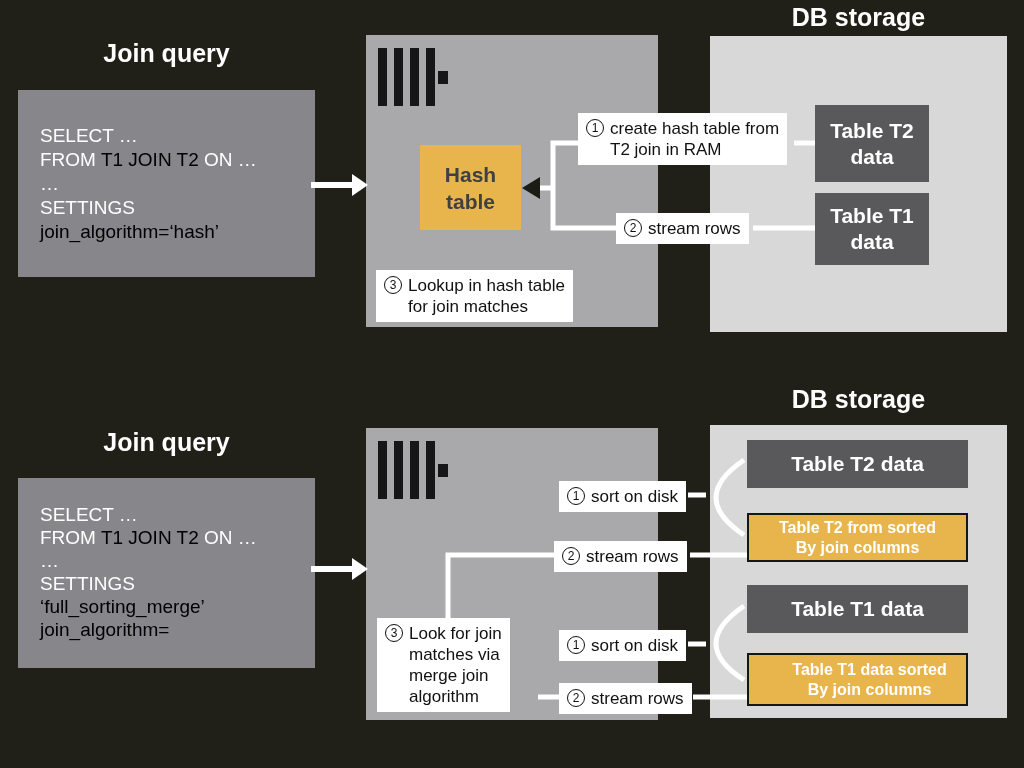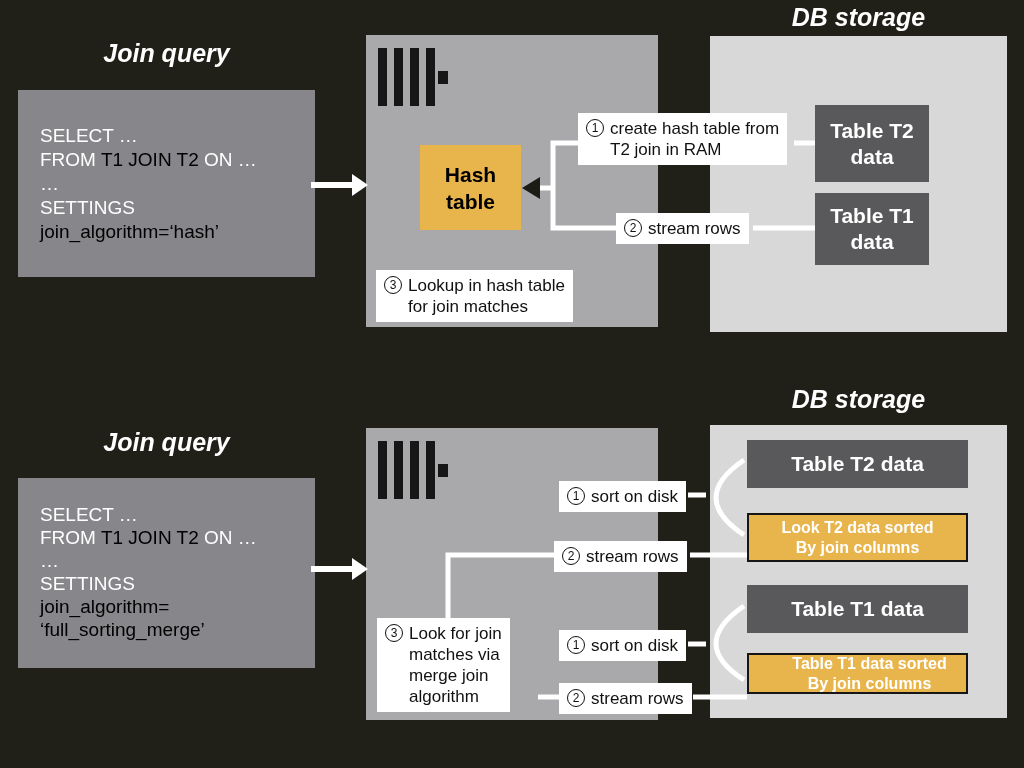--- a/index.html
+++ b/index.html
@@ -7,42 +7,41 @@
     position: relative;
     width: 1024px; height: 768px;
     background: #201F18;
     font-family: "Liberation Sans", sans-serif;
     overflow: hidden;
   }
   .sec-title {
     position: absolute;
     color: #ffffff; font-size: 25px; font-weight: 700;
     text-align: center;
-    font-style: italic;
   }
   .qbox {
     position: absolute;
     background: #87868A;
     color: #ffffff; font-size: 19px; font-weight: 400;
     box-sizing: border-box;
   }
   .qbox .or { color: #000000; }
   .server { position: absolute; background: #A9A9AB; }
   .dbbox  { position: absolute; background: #D8D8D8; }
   .logo { position: absolute; }
   .logo .bar {
     position: absolute; top: 0; width: 9px; height: 58px; background: #161616;
   }
   .logo .dot {
     position: absolute; width: 10px; height: 13px; background: #161616;
     left: 60px; top: 23px;
   }
   .hashbox {
     position: absolute;
-    background: #E8B54D; color: #000000;
+    background: #E8B54D; color: #404040;
     font-size: 21px; font-weight: 700; line-height: 27px;
     display: flex; align-items: center; justify-content: center;
     text-align: center;
   }
   .tbl-dark {
     position: absolute; background: #59585A; color: #ffffff;
     font-size: 21px; font-weight: 700; line-height: 26px;
     display: flex; align-items: center; justify-content: center;
     text-align: center;
   }
@@ -113,50 +112,50 @@
 
   <div class="sec-title" style="left:710px; top:385px; width:297px;">DB storage</div>
 
   <div class="sec-title" style="left:18px; top:428px; width:297px;">Join query</div>
 
   <div class="qbox" style="left:18px; top:478px; width:297px; height:190px; padding:25px 10px 0 22px; line-height:23px;">
     <div><span>SELECT …</span></div>
     <div><span>FROM </span><span class="or">T1 JOIN T2</span><span> ON …</span></div>
     <div><span>…</span></div>
     <div><span>SETTINGS</span></div>
+    <div class="or"><span>‘full_sorting_merge’</span></div>
     <div class="or"><span>join_algorithm=</span></div>
-    <div class="or"><span>‘full_sorting_merge’</span></div>
   </div>
 
   <div class="server" style="left:366px; top:428px; width:292px; height:292px;"></div>
 
   <div class="logo" style="left:378px; top:441px; width:72px; height:58px;">
     <div class="bar" style="left:0px;"></div>
     <div class="bar" style="left:16px;"></div>
     <div class="bar" style="left:32px;"></div>
     <div class="bar" style="left:48px;"></div>
     <div class="dot"></div>
   </div>
 
   <div class="dbbox" style="left:710px; top:425px; width:297px; height:293px;"></div>
 
   <div class="tbl-dark" style="left:747px; top:440px; width:221px; height:48px;">
     <span>Table T2 data</span>
   </div>
 
   <div class="tbl-sorted" style="left:747px; top:513px; width:221px; height:49px;">
-    <div>Look T2 data sorted</div>
+    <div>Table T2 from sorted</div>
     <div>By join columns</div>
   </div>
 
   <div class="tbl-dark" style="left:747px; top:585px; width:221px; height:48px;">
     <span>Table T1 data</span>
   </div>
 
-  <div class="tbl-sorted" style="left:747px; top:653px; width:221px; height:41px;padding-left:24px;">
+  <div class="tbl-sorted" style="left:747px; top:653px; width:221px; height:53px;padding-left:24px;">
     <div>Table T1 data sorted</div>
     <div>By join columns</div>
   </div>
 
   <svg class="svglayer" width="1024" height="768" viewBox="0 0 1024 768">
 
     <g>
       <line x1="311" y1="185" x2="352" y2="185" stroke="#ffffff" stroke-width="6"></line>
       <polygon points="352,174 352,196 368,185" fill="#ffffff"></polygon>
     </g>

